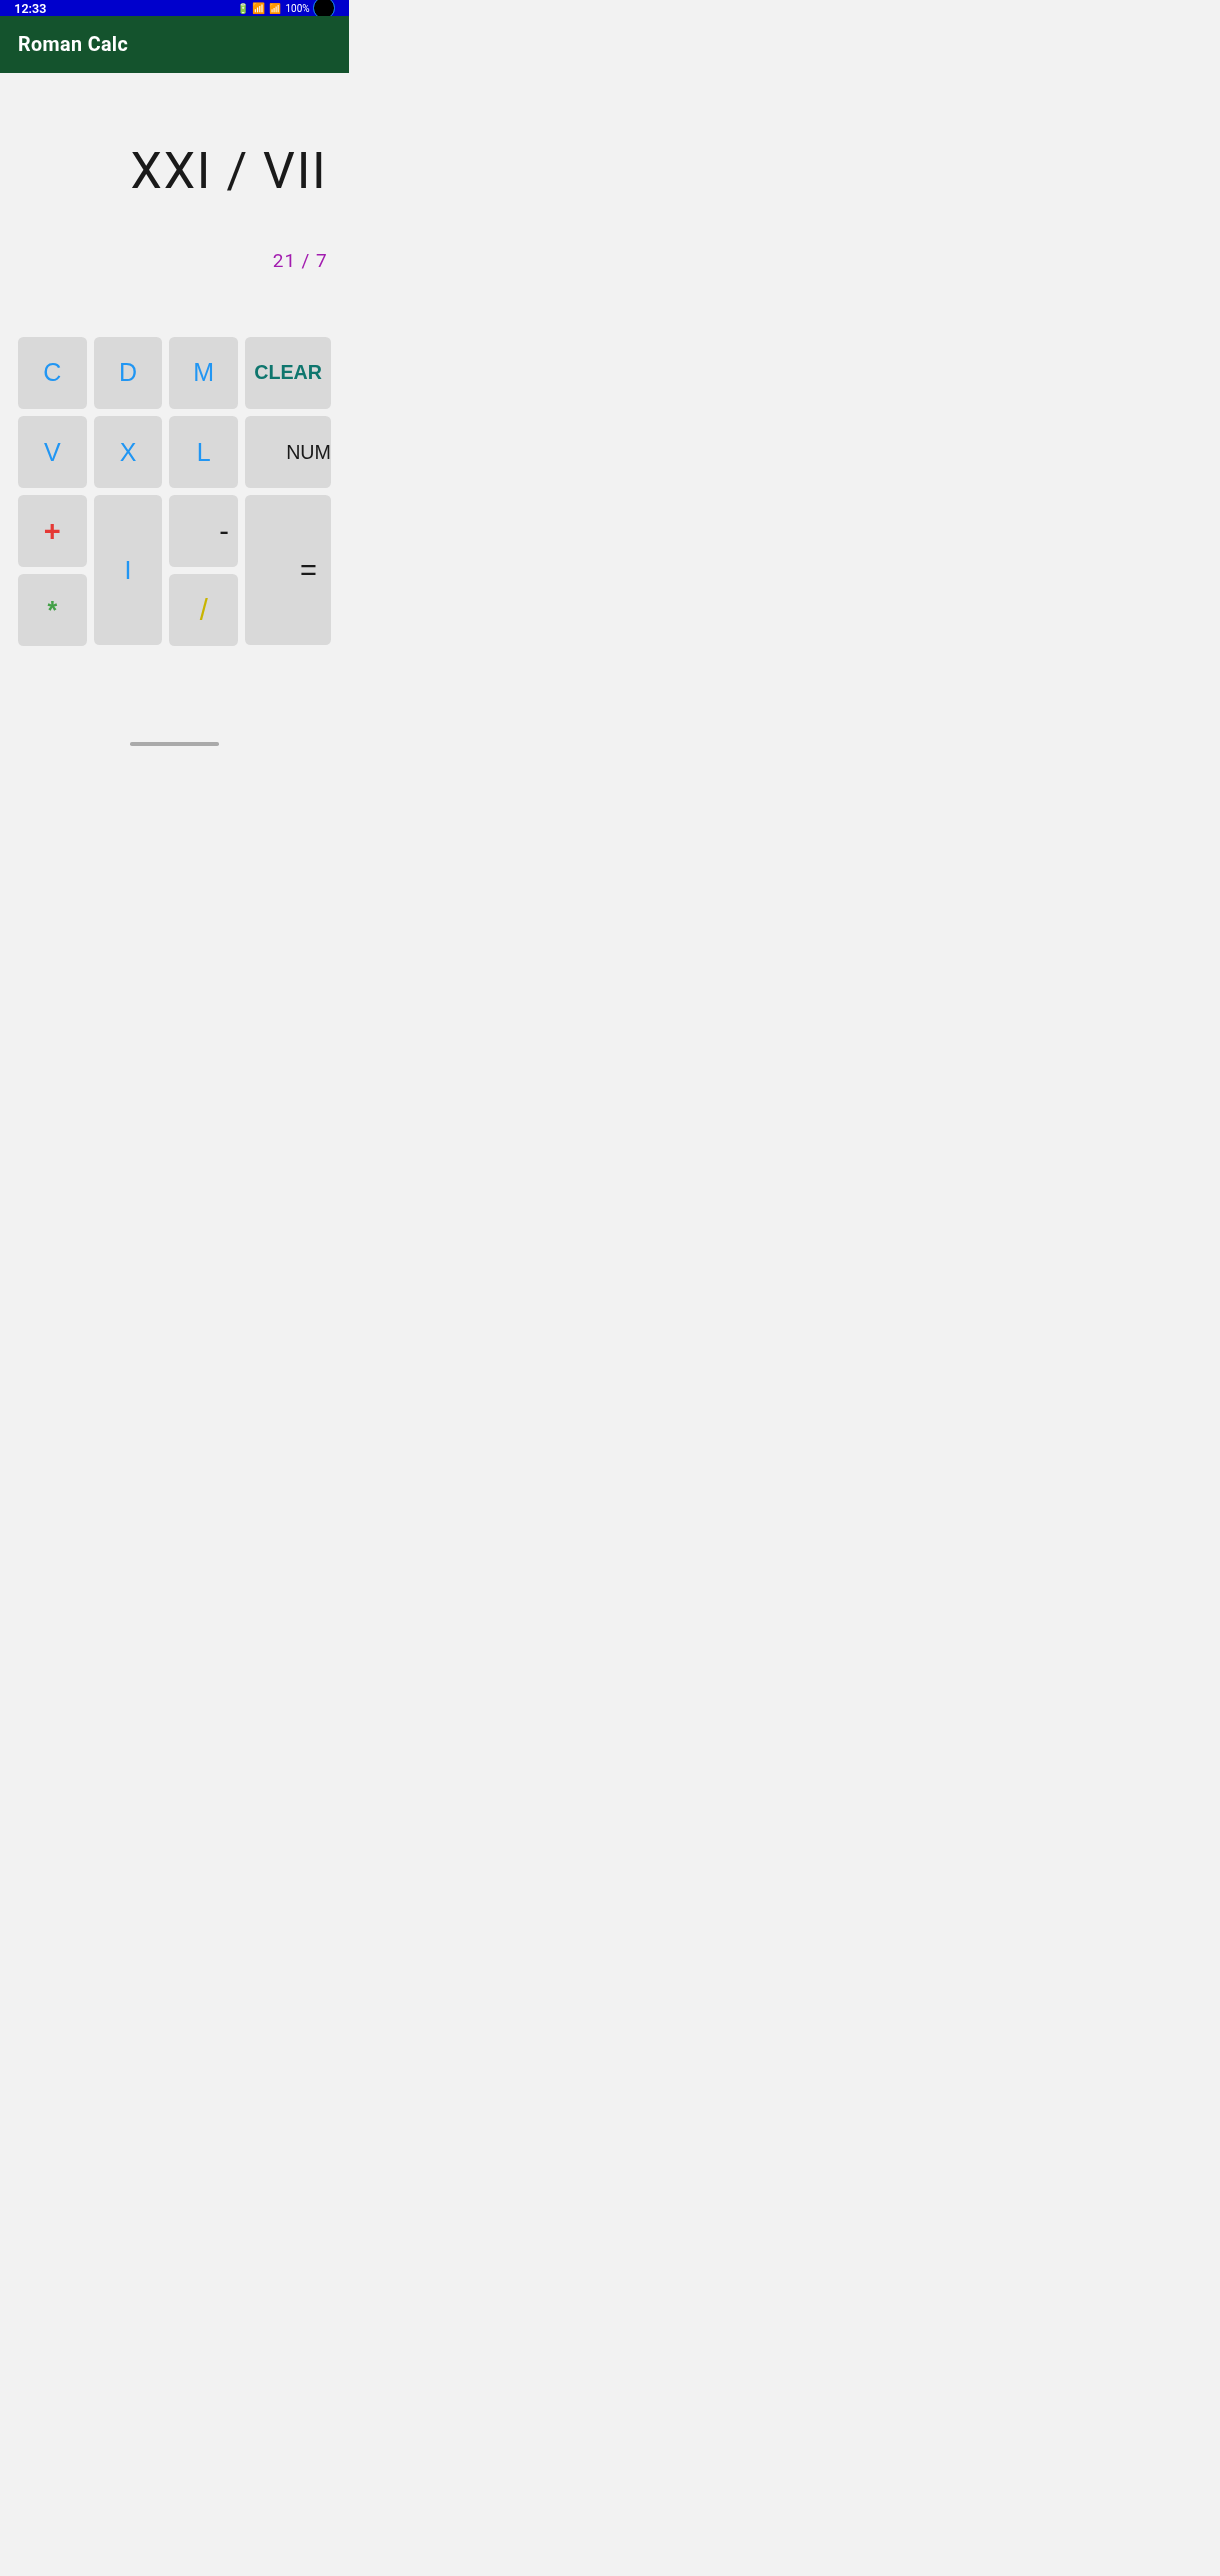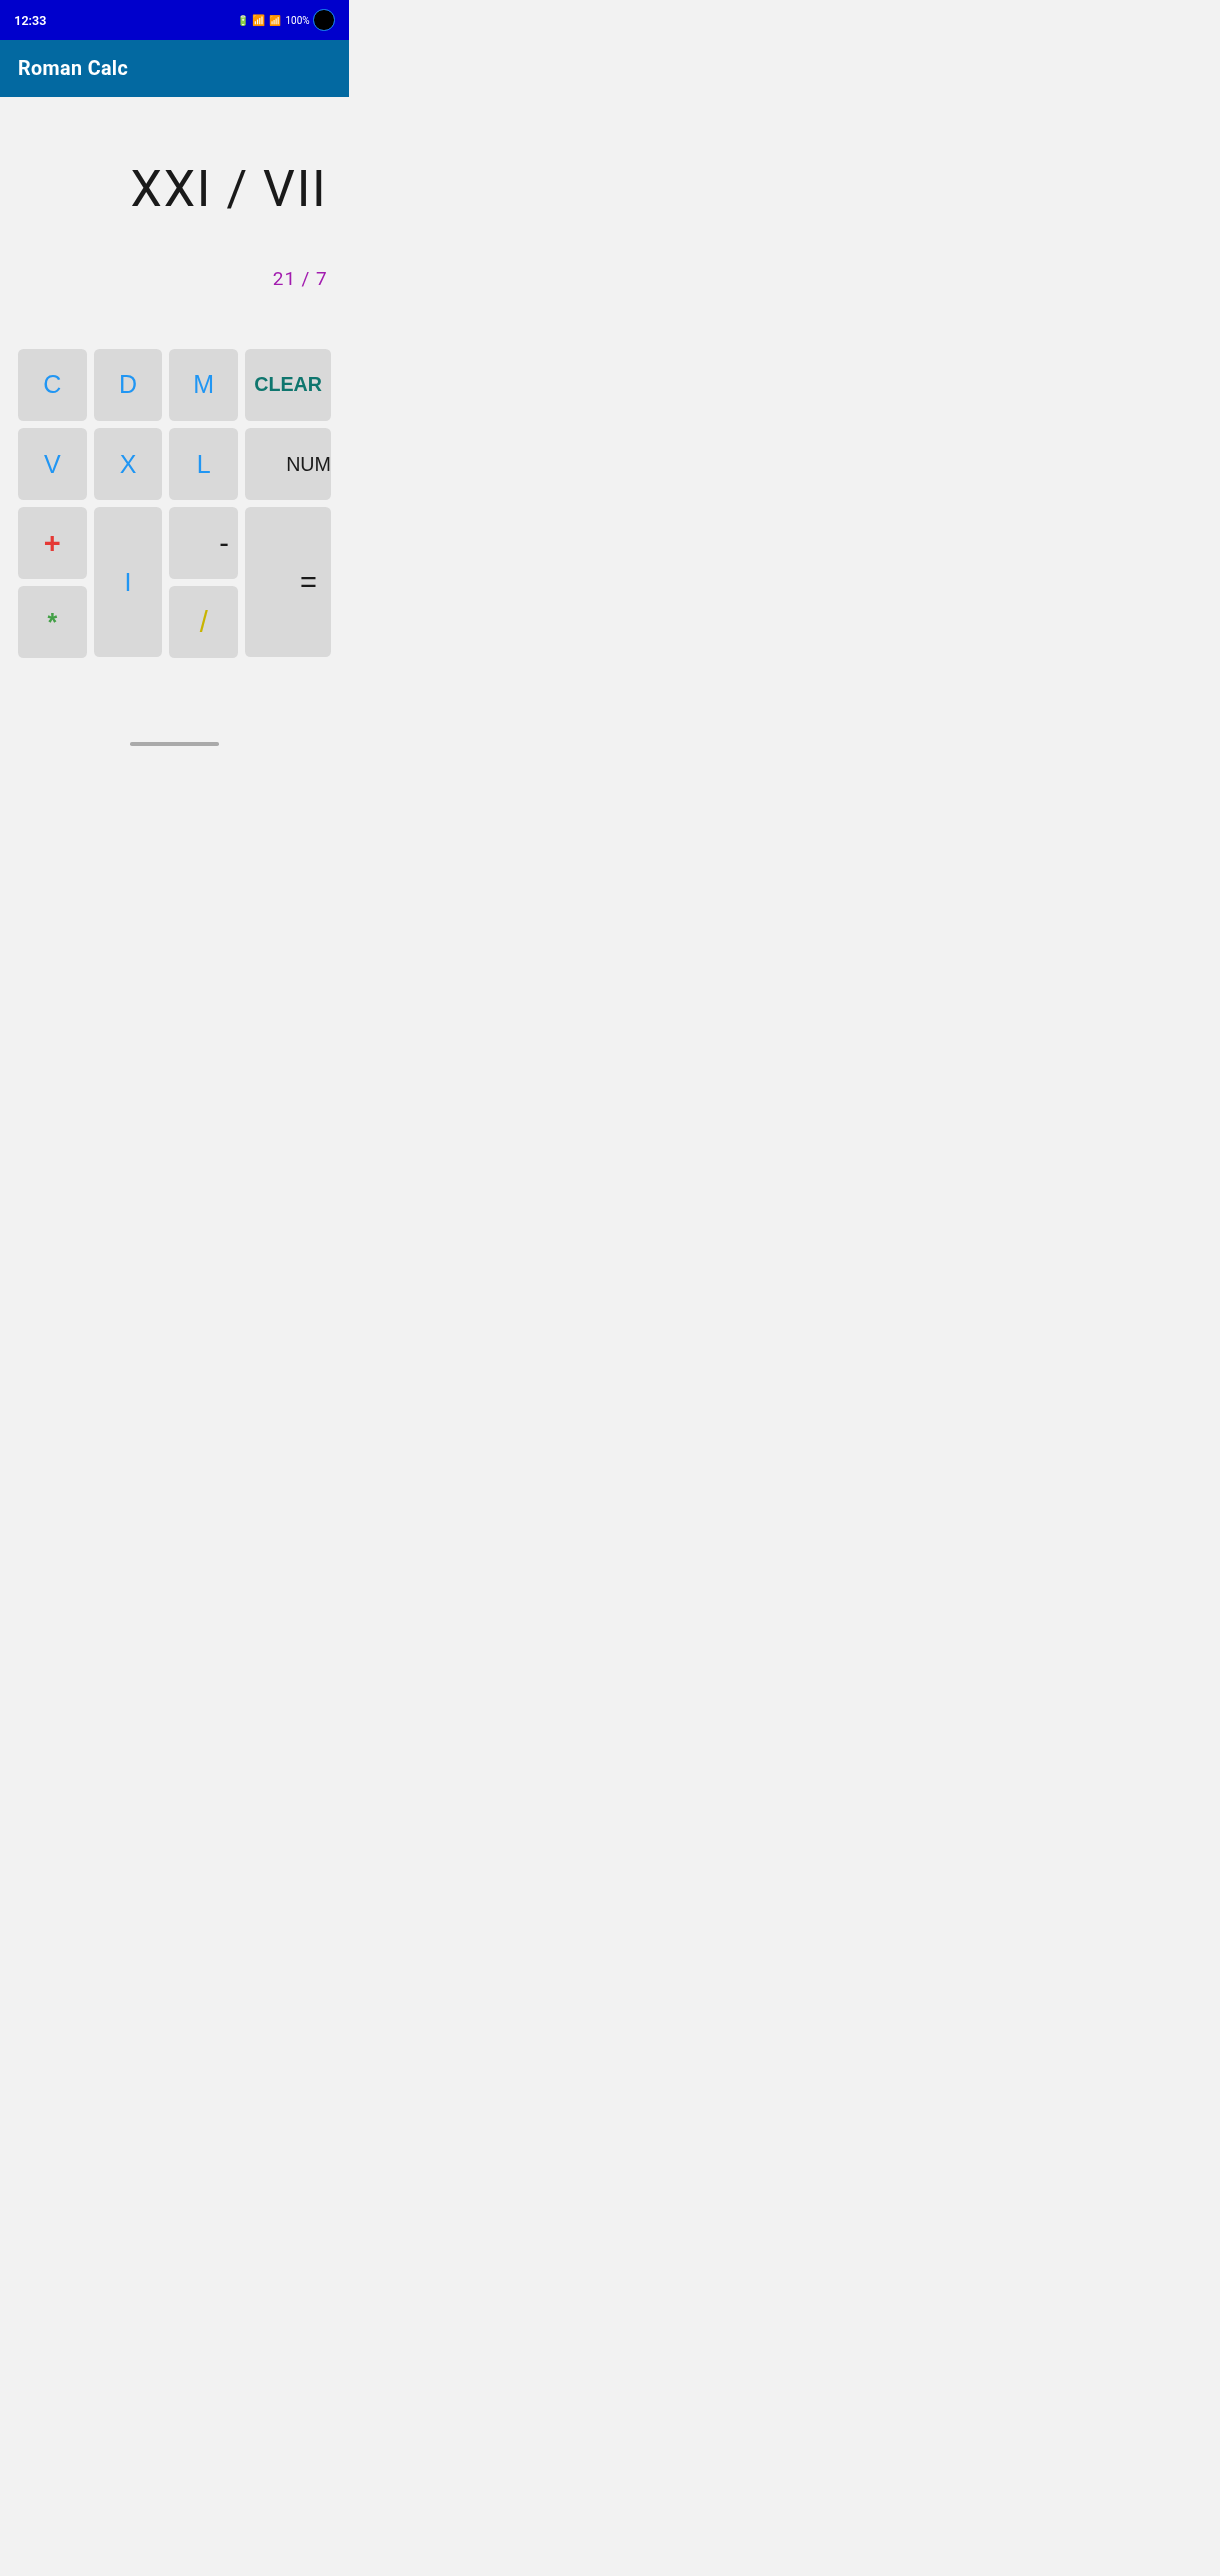--- a/index.html
+++ b/index.html
@@ -19,21 +19,21 @@
       overflow-x: hidden;
     }
 
     
     .status-bar {
       background-color: #0000cc;
       display: flex;
       align-items: center;
       justify-content: space-between;
       padding: 7.2px 14.3px;
-      height: 40px;
+      height: 16px;
     }
 
     .status-time {
       color: white;
       font-size: 12.5px;
       font-weight: 600;
     }
 
     .status-icons {
       display: flex;
@@ -46,21 +46,21 @@
     .status-camera {
       width: 21.5px;
       height: 21.5px;
       background-color: #000;
       border-radius: 50%;
       border: 1.8px solid #1a90ff;
     }
 
     
     .app-bar {
-      background-color: #0369a1;
+      background-color: #14532d;
       padding: 14.3px 18px;
       height: 57px;
       display: flex;
       align-items: center;
     }
 
     .app-title {
       color: white;
       font-size: 19.7px;
       font-weight: 700;

